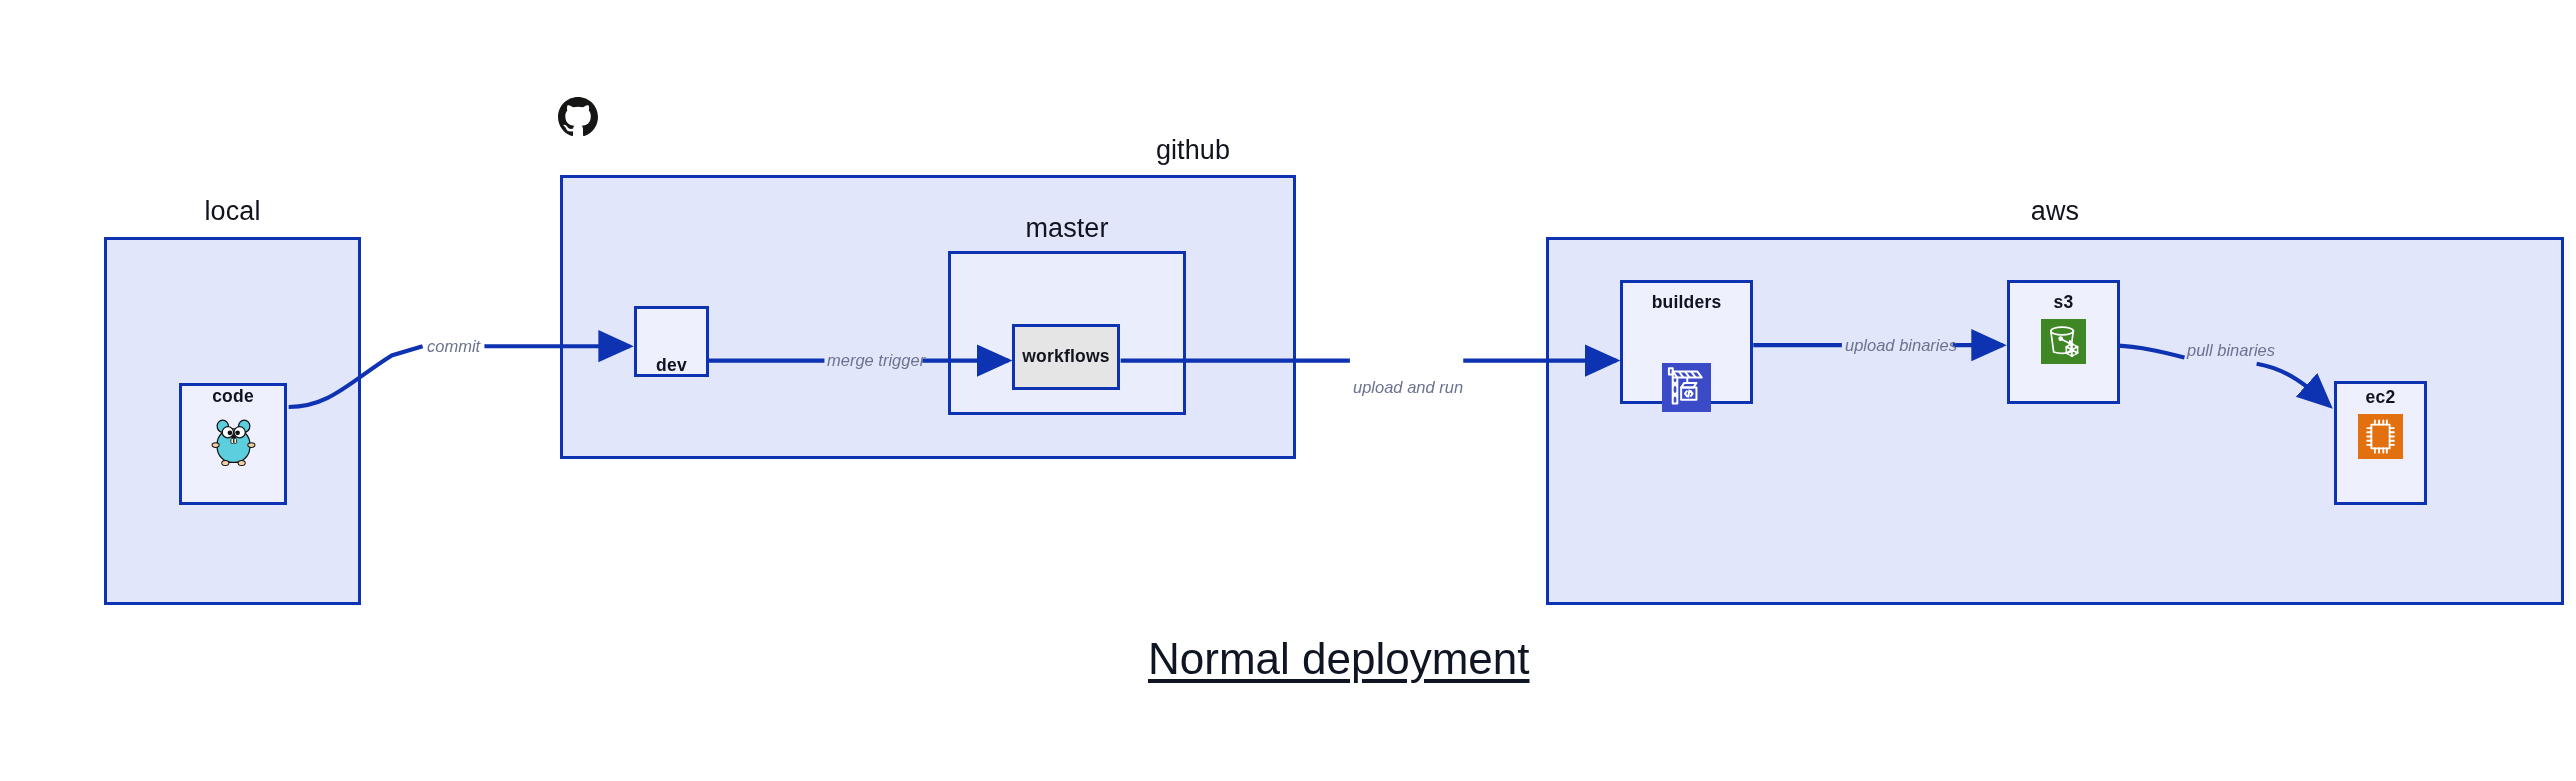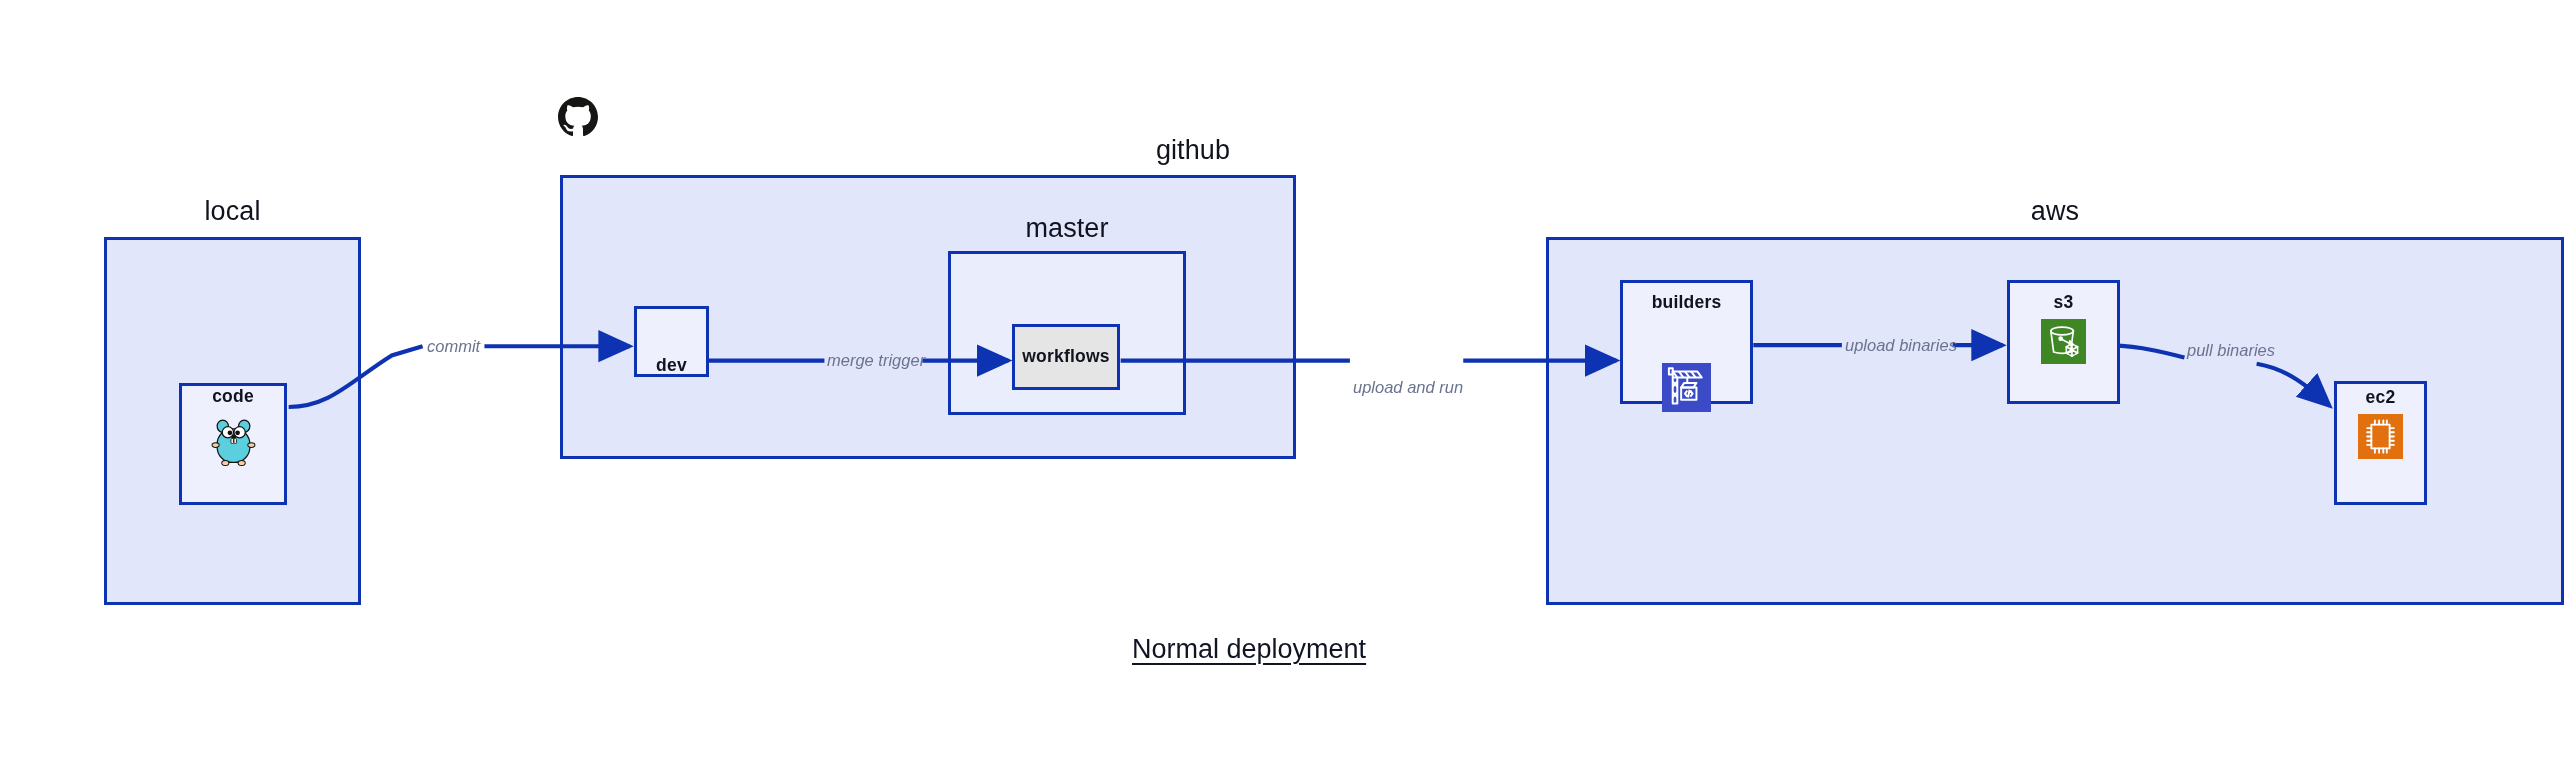--- a/index.html
+++ b/index.html
@@ -63,25 +63,26 @@
     font-style: italic;
     white-space: nowrap;
     background: transparent;
     z-index: 7;
     line-height: 1;
   }
   
   .page-title {
     position: absolute;
     color: #101524;
-    font-size: 27px;
+    font-size: 44px;
     font-weight: 400;
     text-decoration: underline;
     text-underline-offset: 5.2px;
     white-space: nowrap;
+    margin-left: 16px;
   }
   svg.overlay {
     position: absolute;
     left: 0;
     top: 0;
     width: 2604px;
     height: 781px;
     pointer-events: none;
     z-index: 5;
   }

